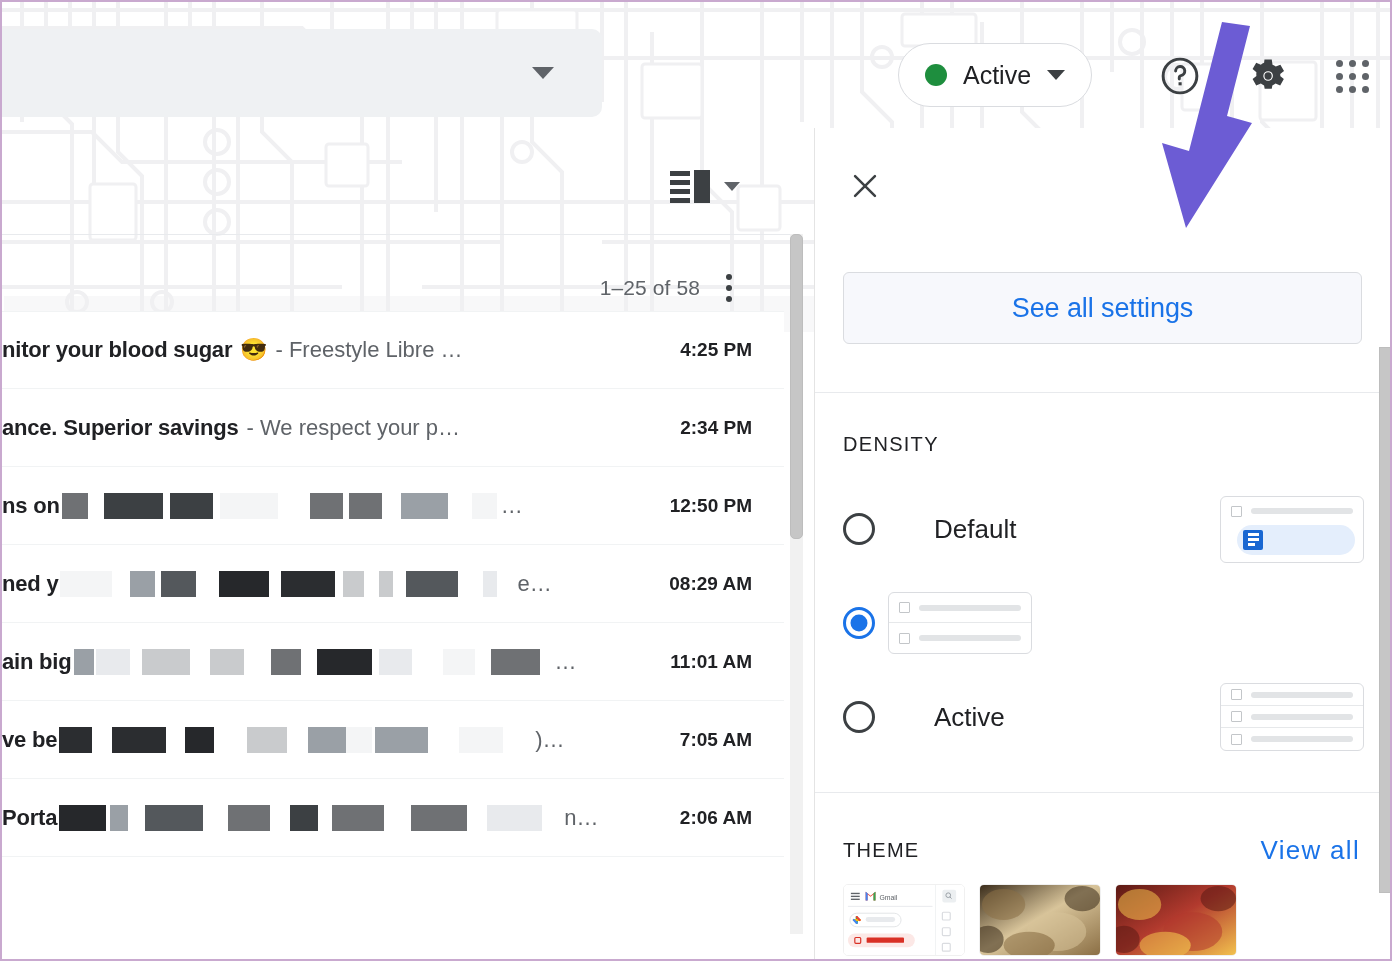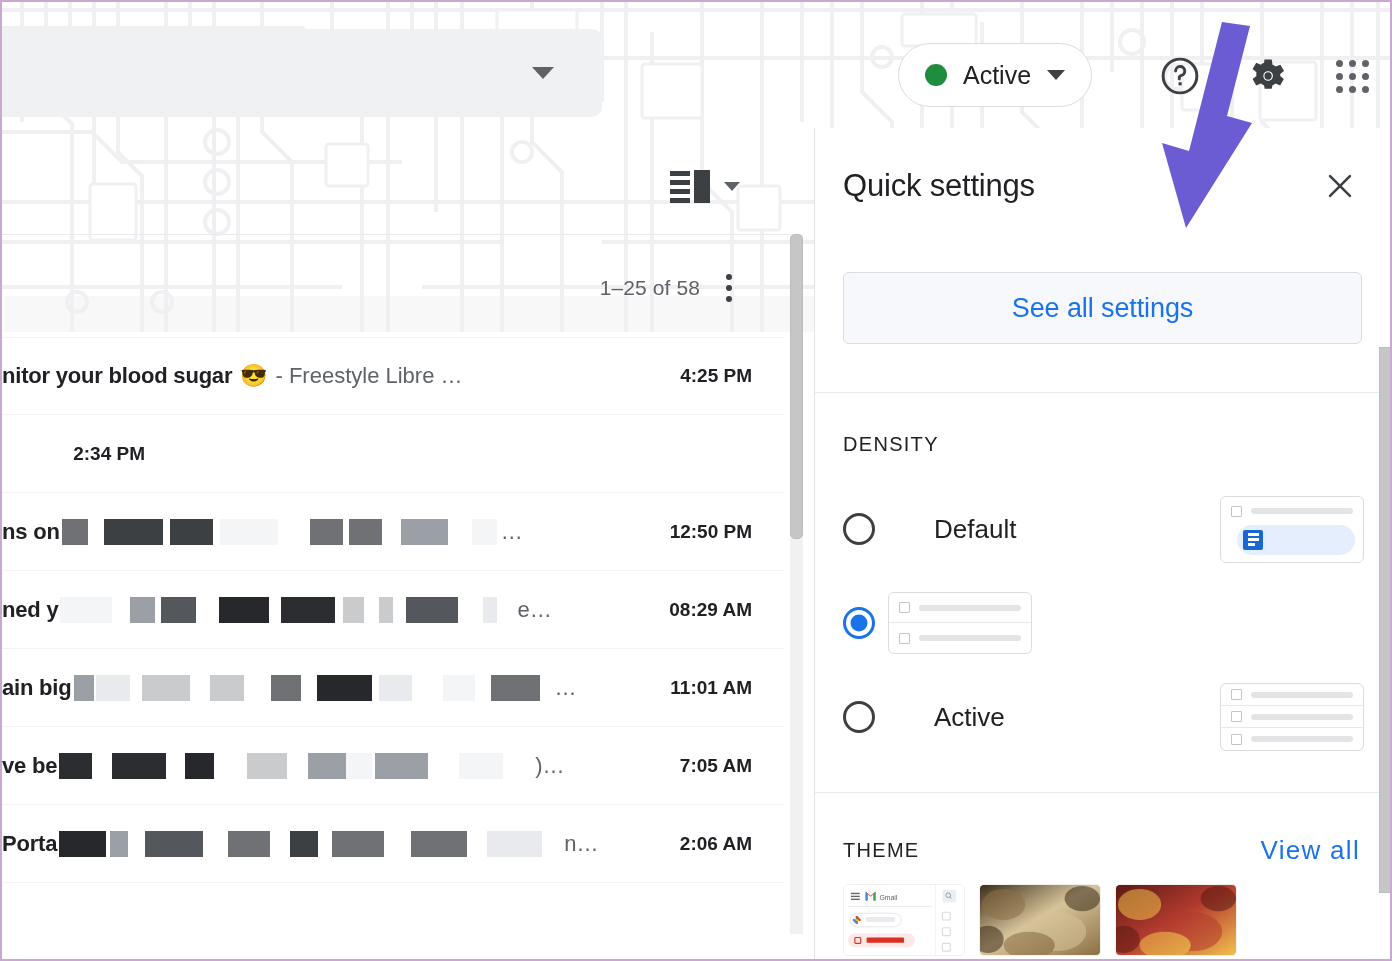--- a/index.html
+++ b/index.html
@@ -81,21 +81,21 @@
   }
   .pager-count {
     font-size: 21px; color: #5f6368;
     letter-spacing: .1px;
   }
   .kebab { display: flex; flex-direction: column; gap: 5px; }
   .kebab span { width: 6px; height: 6px; border-radius: 50%; background: #3c4043; }
 
   .mail-list {
     position: absolute;
-    left: 0; top: 335px; width: 782px;
+    left: 0; top: 309px; width: 782px;
     background: #14b8a6;
   }
   .mail-row {
     position: relative;
     height: 78px;
     display: flex; align-items: center;
     border-bottom: 1px solid #f1f3f4;
     background: #ffffff;
     padding-left: 0;
   }
@@ -411,20 +411,24 @@
     <div class="mail-list" id="mail-list">
         <div class="mail-row">
           <div class="row-text">
             <span class="subj">nitor your blood sugar</span>
             <span class="subj" style="margin-left: 8px;">😎</span>
             <span class="tail" style="margin-left: 8px; color: rgb(95, 99, 104);">- Freestyle Libre …</span>
           </div>
           <div class="row-time">4:25 PM</div>
         </div>
         <div class="mail-row">
+          <div class="row-text">
+            <span class="subj">ance. Superior savings</span>
+            <span class="tail" style="margin-left: 8px; color: rgb(95, 99, 104);">- We respect your p…</span>
+          </div>
           <div class="row-time">2:34 PM</div>
         </div>
         <div class="mail-row">
           <div class="row-text">
             <span class="subj">ns on</span>
             <span class="redact">
               <i style="width: 26px; background: rgb(111, 113, 116); margin-right: 16px;"></i>
               <i style="width: 59px; background: rgb(60, 64, 67); margin-right: 7px;"></i>
               <i style="width: 43px; background: rgb(60, 64, 67); margin-right: 7px;"></i>
               <i style="width: 58px; background: rgb(244, 245, 246); margin-right: 32px;"></i>
@@ -549,21 +553,20 @@
         <span></span>
           <span></span>
           <span></span>
       </div>
     </div>
   </div>
 
   <div class="qs-panel">
 
     <div class="qs-header">
-      <div class="qs-title">Quick settings</div>
       <div class="qs-close">
         <svg width="34" height="34" viewBox="0 0 24 24">
           <path d="M5 5 L19 19 M19 5 L5 19" stroke="#3c4043" stroke-width="1.8" stroke-linecap="round" fill="none"></path>
         </svg>
       </div>
     </div>
 
     <div class="see-all-wrap">
       <div class="see-all-btn">See all settings</div>
     </div>

